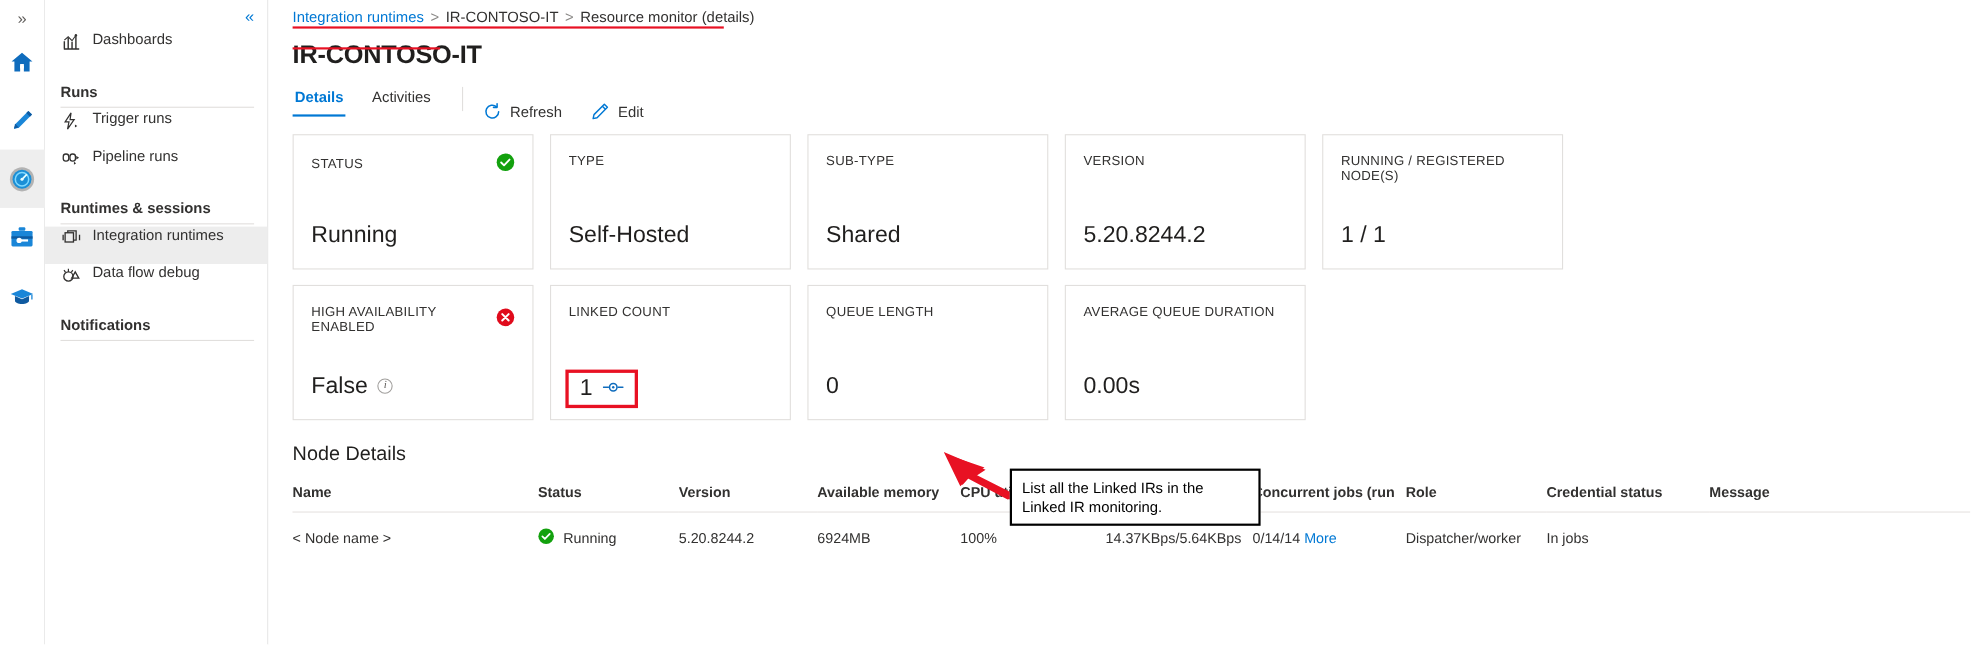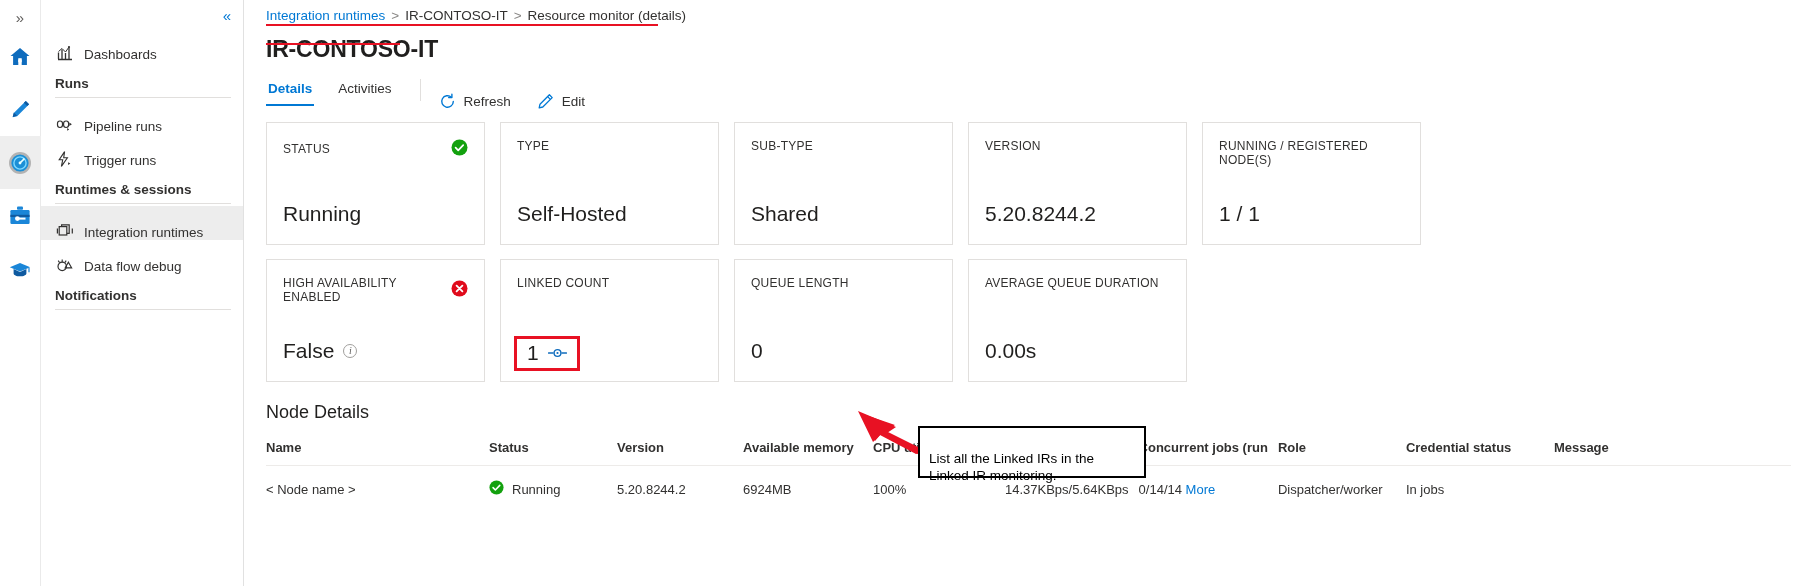--- a/index.html
+++ b/index.html
@@ -39,21 +39,21 @@
     background: #ffffff;
     border-right: 1px solid #e1e1e1;
     padding-top: 2px;
     position: relative;
   }
   .nav-collapse {
     height: 26px; display: flex; align-items: center; justify-content: flex-end;
     padding-right: 12px; color: #0078d4; font-size: 15px;
   }
   .nav-item {
-    height: 34px; display: flex; align-items: flex-end;
+    height: 34px; display: flex; align-items: flex-start;
     padding-left: 14px; gap: 10px;
     font-size: 13.5px; color: #323130; cursor: pointer;
   }
   .nav-item.selected { background: #ededed; }
   .nav-item .ni-icon {
     width: 19px; height: 19px; display:flex; align-items:center; justify-content:center;
     flex: 0 0 19px;
   }
   .nav-group {
     padding: 14px 0 3px 14px;
@@ -156,21 +156,21 @@
   .td-status { display: flex; align-items: center; gap: 8px; }
   .link { color: #0078d4; cursor: pointer; }
 
   
   .callout {
     position: absolute;
     left: 674px; top: 426px;
     width: 228px; height: 52px;
     border: 2px solid #000000; background: #ffffff;
     font-size: 13.5px; color: #000000;
-    padding: 22px 9px; line-height: 17px;
+    padding: 7px 9px; line-height: 17px;
     z-index: 30;
   }
   .arrow-svg { position: absolute; left: 612px; top: 409px; z-index: 29; }
 </style>
 </head>
 <body>
 
 <div class="app">
 
   <div class="rail">
@@ -243,37 +243,37 @@
       </span>
       <span>Dashboards</span>
     </div>
 
     <div class="nav-group">Runs</div>
     <div class="nav-rule"></div>
 
     <div class="nav-item">
       <span class="ni-icon">
         <svg width="18" height="18" viewBox="0 0 18 18">
+          <path d="M8.6 1.6L3.2 9.8h3.5l-1.3 6.6 6-8.6H7.7z" stroke="#323130" stroke-width="1.1" fill="none"></path>
+          <path d="M12.1 12.2l2.2 1.4-2.2 1.4z" fill="#323130"></path>
+        </svg>
+      </span>
+      <span>Trigger runs</span>
+    </div>
+
+    <div class="nav-item">
+      <span class="ni-icon">
+        <svg width="18" height="18" viewBox="0 0 18 18">
           <rect x="1.5" y="5" width="5" height="6.5" rx="2.4" stroke="#323130" stroke-width="1.2" fill="none"></rect>
           <rect x="7.6" y="5" width="5" height="6.5" rx="2.4" stroke="#323130" stroke-width="1.2" fill="none"></rect>
           <path d="M13.3 6.6l2.6 1.7-2.6 1.7z" fill="#323130"></path>
           <path d="M11.2 12.1l2 1.3-2 1.3z" fill="#323130"></path>
         </svg>
       </span>
       <span>Pipeline runs</span>
-    </div>
-
-    <div class="nav-item">
-      <span class="ni-icon">
-        <svg width="18" height="18" viewBox="0 0 18 18">
-          <path d="M8.6 1.6L3.2 9.8h3.5l-1.3 6.6 6-8.6H7.7z" stroke="#323130" stroke-width="1.1" fill="none"></path>
-          <path d="M12.1 12.2l2.2 1.4-2.2 1.4z" fill="#323130"></path>
-        </svg>
-      </span>
-      <span>Trigger runs</span>
     </div>
 
     <div class="nav-group">Runtimes &amp; sessions</div>
     <div class="nav-rule"></div>
 
     <div class="nav-item selected">
       <span class="ni-icon">
         <svg width="18" height="18" viewBox="0 0 18 18">
           <rect x="3.2" y="4.6" width="7.6" height="8.4" stroke="#323130" stroke-width="1.2" fill="none"></rect>
           <path d="M5.6 4.6V2.9h7.6v8.4h-2.4" stroke="#323130" stroke-width="1.2" fill="none"></path>

